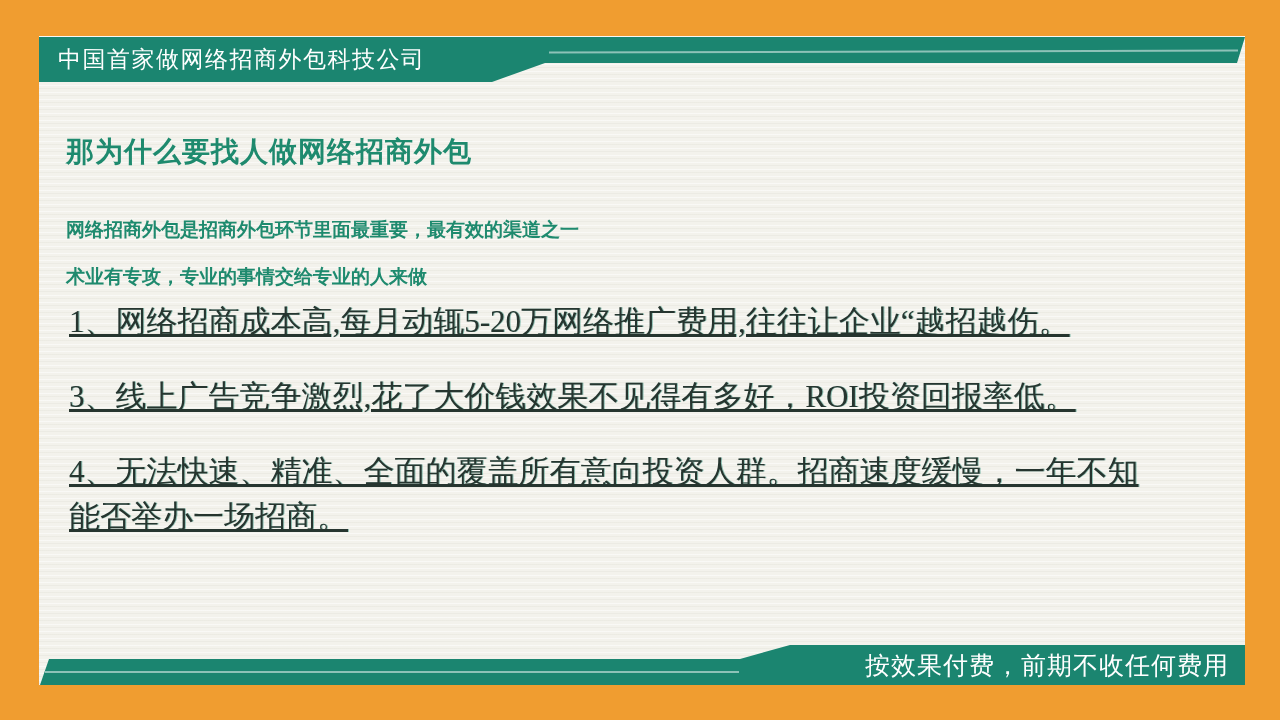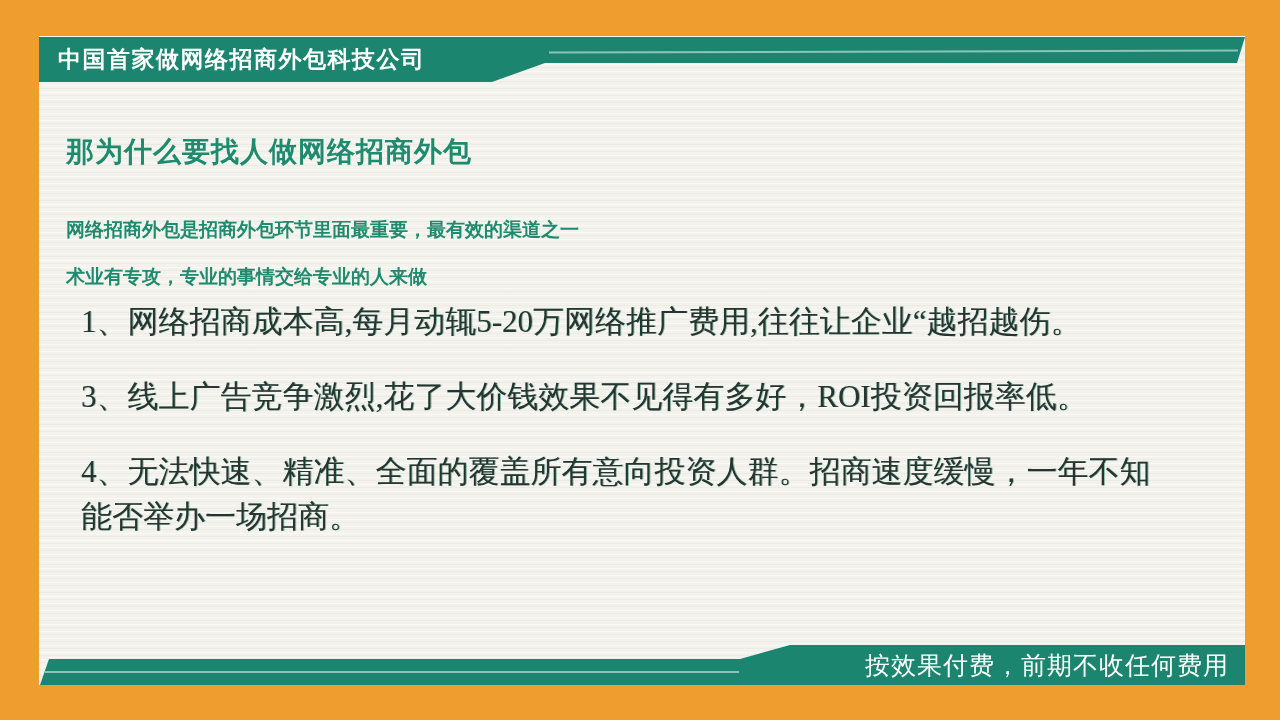--- a/index.html
+++ b/index.html
@@ -17,41 +17,41 @@
       rgba(176,176,156,0.10) 3px, rgba(176,176,156,0.10) 4px,
       rgba(0,0,0,0) 4px, rgba(0,0,0,0) 7px);
   }
   .ribbon-svg{position:absolute;left:0;display:block;}
   #header-ribbon{top:0;}
   #footer-ribbon{bottom:0;}
   .ribbon-fill{fill:var(--green,#1b8570);}
   .ribbon-line{stroke:#ffffff;stroke-opacity:0.5;stroke-width:2;}
   .tagline{
     position:absolute;left:19px;top:7px;width:470px;
-    color:#ffffff;font-weight:700;font-size:23px;line-height:32px;
+    color:#ffffff;font-weight:400;font-size:23px;line-height:32px;
     letter-spacing:1.5px;white-space:nowrap;
   }
   .title{
     position:absolute;left:27px;top:92px;
     color:var(--title_green,#1e8a6e);
     font-weight:700;font-size:28px;line-height:48px;letter-spacing:1px;
     white-space:nowrap;
   }
   .subtitle{
     position:absolute;left:27px;top:170px;
     color:var(--title_green,#1e8a6e);
     font-weight:700;font-size:19px;line-height:47px;white-space:nowrap;
   }
   .points{
     position:absolute;left:30px;top:263px;width:1130px;
     font-family:"Liberation Serif","DejaVu Serif",serif;
     font-size:31px;line-height:45px;color:var(--body_text,#26352f);
     text-shadow:1px 0 0 rgba(27,133,112,0.45);
   }
-  .points p{margin:0 0 30px 12px;white-space:pre-line;}
+  .points p{margin:0 0 30px 0;white-space:pre-line;text-decoration:underline;}
   .footer-note{
     position:absolute;right:16px;top:612px;width:700px;
     text-align:right;color:#ffffff;font-weight:400;font-size:25px;
     line-height:34px;letter-spacing:1px;white-space:nowrap;
   }
 </style>
 </head>
 <body>
 
 <div class="slide">

